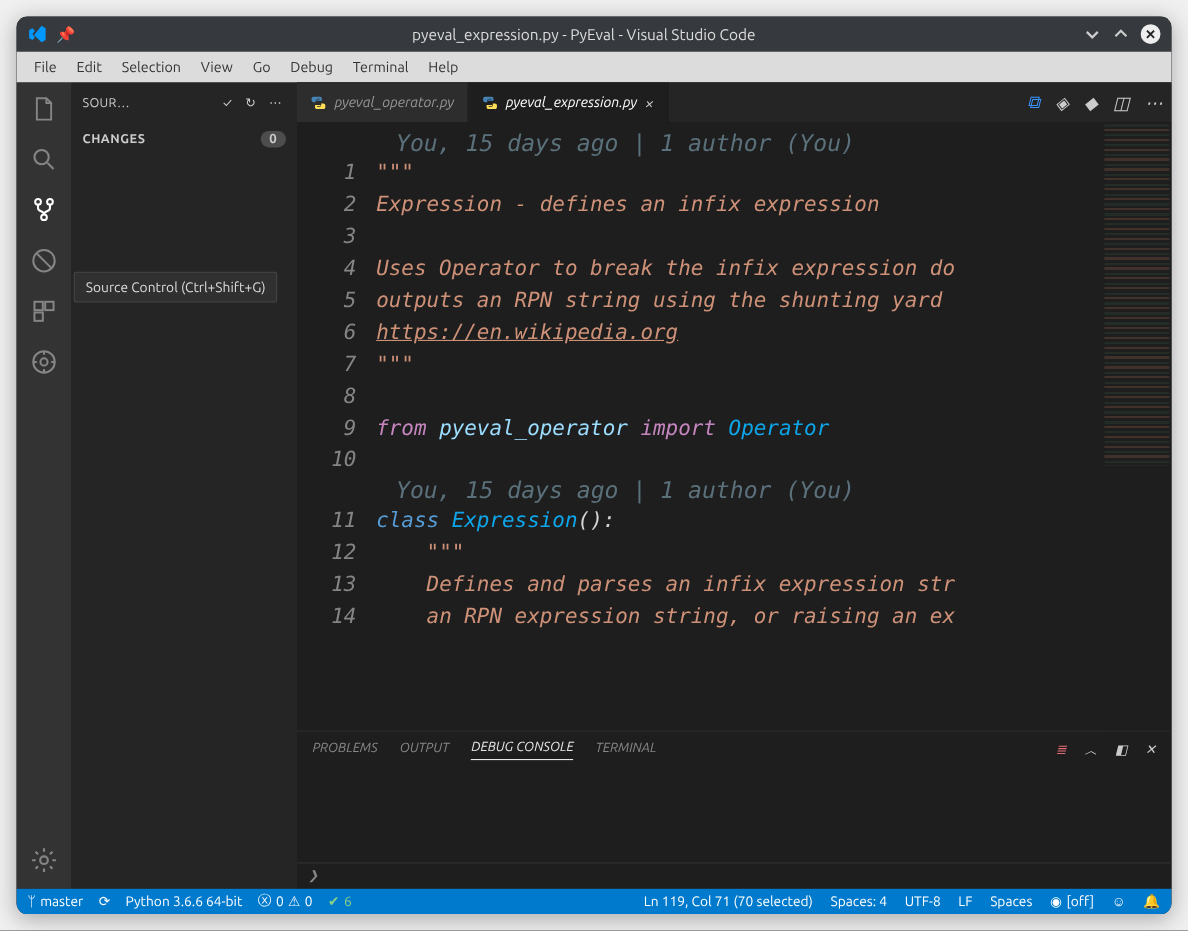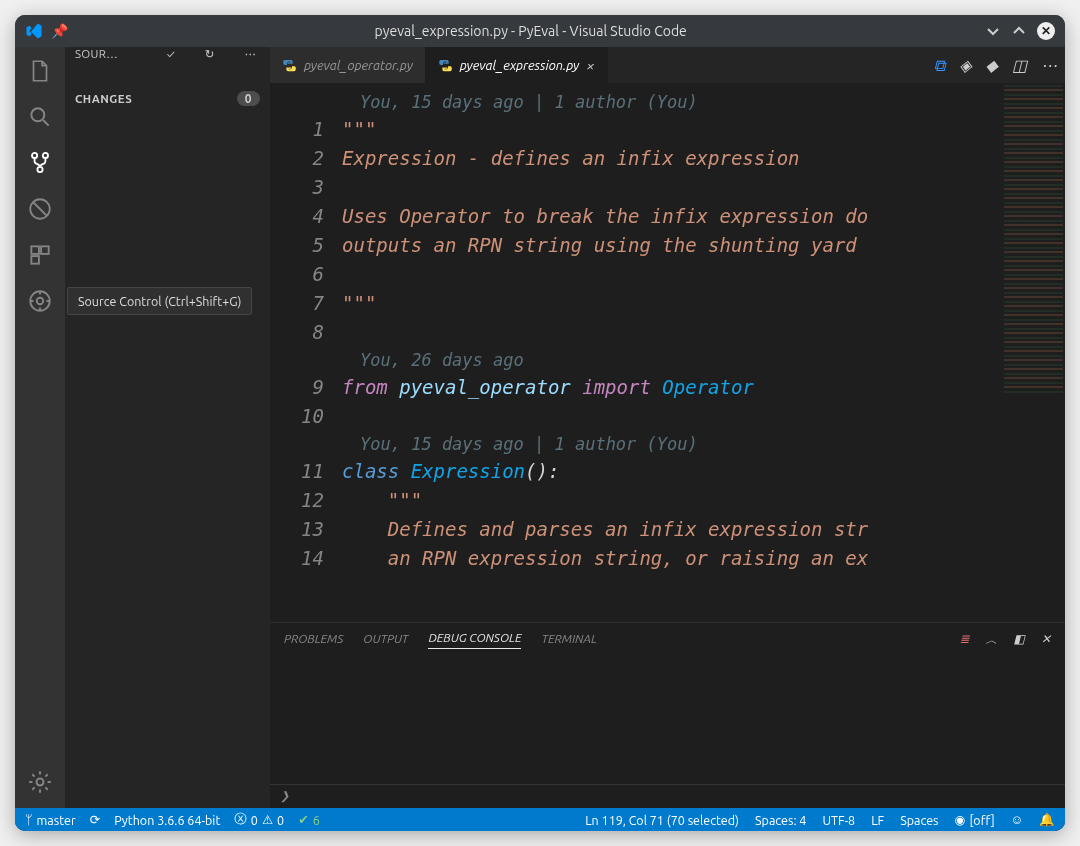--- a/index.html
+++ b/index.html
@@ -64,35 +64,35 @@
   position: absolute;
   left: 67px;
   top: 247px;
   background: #303030;
   color: #ddd;
   font-size: 12.5px;
   padding: 6px 10px;
   border: 1px solid #454545;
   border-radius: 2px;
   z-index: 100;
-  margin-top: 40px;
 }
 .sidebar {
   width: 205px;
   background: #252526;
   color: #ccc;
   display: flex;
   flex-direction: column;
 }
 .sidebar-header {
   height: 36px;
   display: flex;
+  align-items: center;
   padding: 0 10px;
   font-size: 11.5px;
-  gap: 22px;
+  gap: 4px;
 }
 .sidebar-header .label { flex: 1; letter-spacing: 0.3px; overflow: hidden; text-overflow: ellipsis; white-space: nowrap;}
 .sidebar-header .icon { color: #ccc; cursor: pointer; padding: 0 4px;}
 .commit-input {
   margin: 2px 8px;
   background: #3c3c3c;
   color: #a0a0a0;
   font-size: 13px;
   padding: 6px 8px;
   border: none;
@@ -133,34 +133,34 @@
 }
 .tab.active { background: #1e1e1e; color: #fff; }
 .tab .py-icon { color: #3776ab; width:15px; height:15px;}
 .tab .close { color: #ccc; font-size: 15px; }
 .tabs-actions { margin-left: auto; display: flex; align-items: center; padding: 0 8px; gap: 14px; color: #ccc; }
 .tabs-actions .ta-icon { cursor: pointer; }
 .code-area { flex: 1; display: flex; min-height: 0; position: relative;}
 .code-body { flex:1; overflow: hidden; font-family: "Consolas","Monaco",monospace; font-size: 19px; line-height: 29px; padding-top: 6px;}
 .gutter { width: 72px; text-align: right; color: #858585; padding-right: 18px; }
 .codeline { display: flex; white-space: pre; }
-.annotation { color: #5a707a; font-size: 17px; padding-left: 90px; line-height: 26px;}
+.annotation { color: #5a707a; font-size: 21px; padding-left: 90px; line-height: 26px;}
 .c-str { color: #ce9178; }
 .c-kw { color: #c586c0; }
 .c-kw2 { color: #569cd6; }
 .c-cls { color: #0ea5e9; }
 .c-link { color: #ce9178; text-decoration: underline; }
 .c-punc { color: #d4d4d4; }
 .c-id { color: #9cdcfe; }
 .minimap { width: 64px; background: #1e1e1e; border-left:1px solid #1e1e1e; position:relative;}
 .minimap-content { position:absolute; top:2px; left:2px; right:2px; height:310px; background:
   repeating-linear-gradient(to bottom, #2a3d30 0, #2a3d30 2px, transparent 2px, transparent 4px, #6a4a3a 4px, #6a4a3a 6px, transparent 6px, transparent 9px);
   opacity:0.45;}
 .panel {
-  height: 186px;
+  height: 144px;
   background: #1e1e1e;
   border-top: 1px solid #2d2d2d;
   display: flex;
   flex-direction: column;
 }
 .panel-tabs { height: 34px; display: flex; align-items: center; padding: 0 14px; font-size: 12px; color: #888; gap: 20px; }
 .panel-tabs .pt.active { color: #e7e7e7; border-bottom: 1px solid #e7e7e7; padding-bottom: 4px;}
 .panel-tabs .pt { cursor: pointer; padding-bottom: 4px;}
 .panel-actions { margin-left: auto; display: flex; gap: 16px; color: #ccc; }
 .panel-body { flex:1; }
@@ -198,20 +198,30 @@
         </span>
       <span>
           <svg width="16" height="16" viewBox="0 0 16 16">
             <path d="M3 10l5-5 5 5" stroke="#ccc" stroke-width="2" fill="none"></path>
           </svg>
         </span>
       <span class="close-btn">✕</span>
     </div>
   </div>
 
+  <div class="menubar">
+    <span>File</span>
+    <span>Edit</span>
+    <span>Selection</span>
+    <span>View</span>
+    <span>Go</span>
+    <span>Debug</span>
+    <span>Terminal</span>
+    <span>Help</span>
+  </div>
 
   <div class="main-area">
 
     <div class="activity-bar">
       <span class="act-icon">
           <svg width="26" height="26" viewBox="0 0 24 24">
             <path fill="none" stroke="currentColor" stroke-width="1.6" d="M6 3h8l4 4v14H6zM14 3v4h4"></path>
           </svg>
         </span>
       <span class="act-icon">
@@ -298,24 +308,23 @@
       </div>
 
       <div class="code-area">
         <div class="code-body">
           <div class="annotation">You, 15 days ago | 1 author (You)</div>
           <div class="codeline"><span class="gutter">1</span><span class="c-str">"""</span></div>
           <div class="codeline"><span class="gutter">2</span><span class="c-str">Expression - defines an infix expression</span></div>
           <div class="codeline"><span class="gutter">3</span></div>
           <div class="codeline"><span class="gutter">4</span><span class="c-str">Uses Operator to break the infix expression do</span></div>
           <div class="codeline"><span class="gutter">5</span><span class="c-str">outputs an RPN string using the shunting yard </span></div>
-          <div class="codeline"><span class="gutter">6</span></div>
+          <div class="codeline"><span class="gutter">6</span><span class="c-link">https://en.wikipedia.org</span></div>
           <div class="codeline"><span class="gutter">7</span><span class="c-str">"""</span></div>
           <div class="codeline"><span class="gutter">8</span></div>
-          <div class="annotation">You, 26 days ago</div>
           <div class="codeline"><span class="gutter">9</span><span class="c-kw">from</span><span class="c-id"> pyeval_operator </span><span class="c-kw">import</span><span class="c-cls"> Operator</span></div>
           <div class="codeline"><span class="gutter">10</span></div>
           <div class="annotation">You, 15 days ago | 1 author (You)</div>
           <div class="codeline"><span class="gutter">11</span><span class="c-kw2">class</span><span class="c-cls"> Expression</span><span class="c-punc">():</span></div>
           <div class="codeline"><span class="gutter">12</span><span class="c-str">    </span><span class="c-str">"""</span></div>
           <div class="codeline"><span class="gutter">13</span><span class="c-str">    </span><span class="c-str">Defines and parses an infix expression str</span></div>
           <div class="codeline"><span class="gutter">14</span><span class="c-str">    </span><span class="c-str">an RPN expression string, or raising an ex</span></div>
         </div>
         <div class="minimap">
             <div class="minimap-content"></div>

